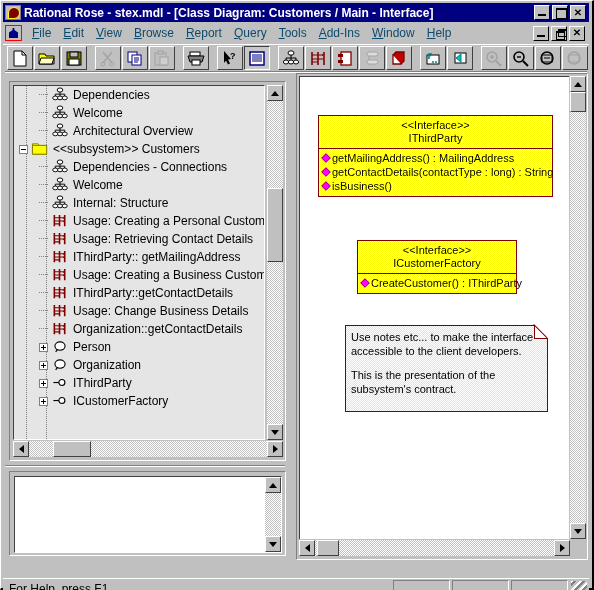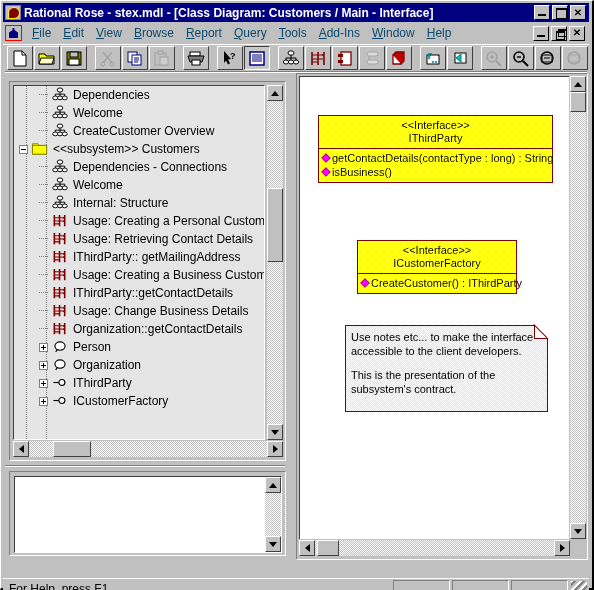--- a/index.html
+++ b/index.html
@@ -564,21 +564,21 @@
         <div class="trow">
           <div class="tindent" style="width: 25px;"></div>
           <div class="tdot"></div>
           <div class="ticon"><svg width="18" height="16" viewBox="0 0 18 17">
               <ellipse cx="9" cy="3.2" rx="3" ry="2.2" fill="#fff" stroke="#000"></ellipse>
               <path d="M9 5.4v2.2M4 7.6h10M4 7.6v2M14 7.6v2M9 7.6v2" stroke="#000" fill="none"></path>
               <ellipse cx="4" cy="11.6" rx="2.7" ry="2" fill="#fff" stroke="#000"></ellipse>
               <ellipse cx="9" cy="11.6" rx="2.7" ry="2" fill="#fff" stroke="#000"></ellipse>
               <ellipse cx="14" cy="11.6" rx="2.7" ry="2" fill="#fff" stroke="#000"></ellipse>
             </svg></div>
-          <span class="tlabel">CreateCustomer Overview</span>
+          <span class="tlabel">Architectural Overview</span>
         </div>
         <div class="trow">
           <div class="tindent" style="width: 5px;"></div>
           <div class="tbox"></div>
           <div class="ticon"><svg width="18" height="16" viewBox="0 0 18 17">
               <path d="M1 3h6l1.3 1.7H16V14H1z" fill="#ffff00" stroke="#808000"></path>
               <path d="M1 4.7h15V14H1z" fill="#ffff00" stroke="#808000"></path>
             </svg></div>
           <span class="tlabel">&lt;&lt;subsystem&gt;&gt; Customers</span>
         </div>
@@ -774,20 +774,24 @@
   <div class="diagwin">
     <div class="diag-canvas" id="diag-canvas">
 
       <div class="umlbox" style="left:18px; top:38px; width:235px;">
         <div class="uml-head">
           <div>&lt;&lt;Interface&gt;&gt;</div>
           <div>IThirdParty</div>
         </div>
         <div class="uml-div"></div>
         <div class="uml-ops">
+          <div class="oprow">
+            <span class="opdia"></span>
+            <span>getMailingAddress() : MailingAddress</span>
+          </div>
           <div class="oprow">
             <span class="opdia"></span>
             <span>getContactDetails(contactType : long) : String</span>
           </div>
           <div class="oprow">
             <span class="opdia"></span>
             <span>isBusiness()</span>
           </div>
         </div>
       </div>

